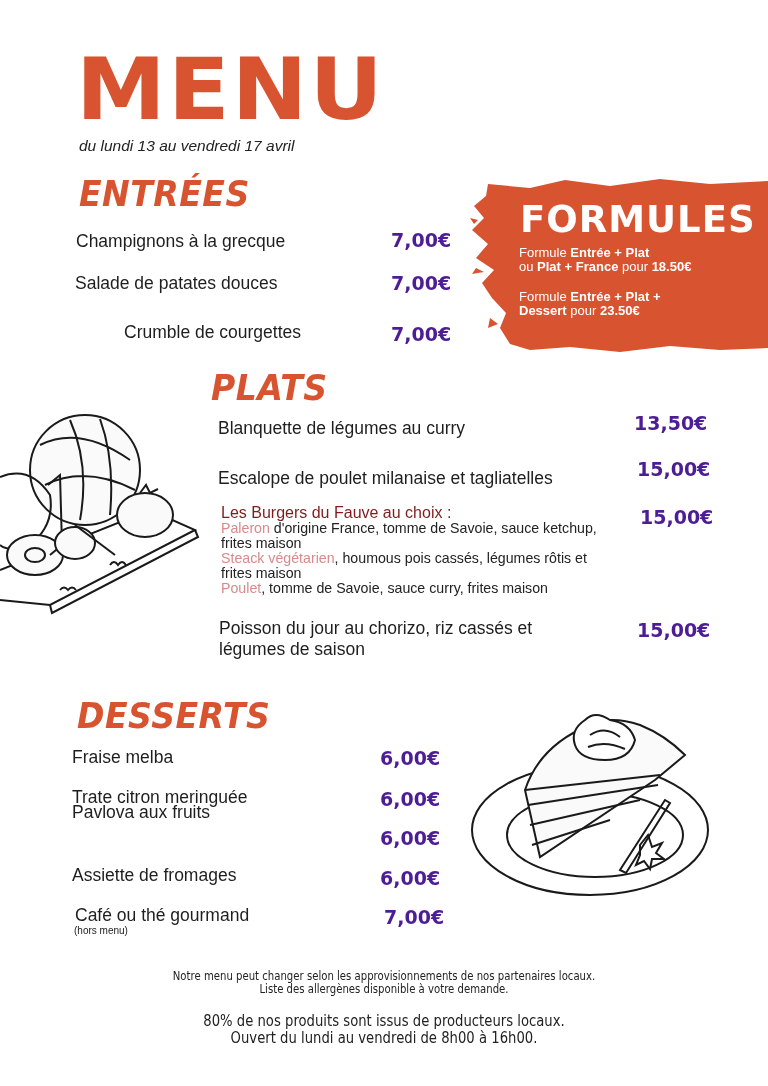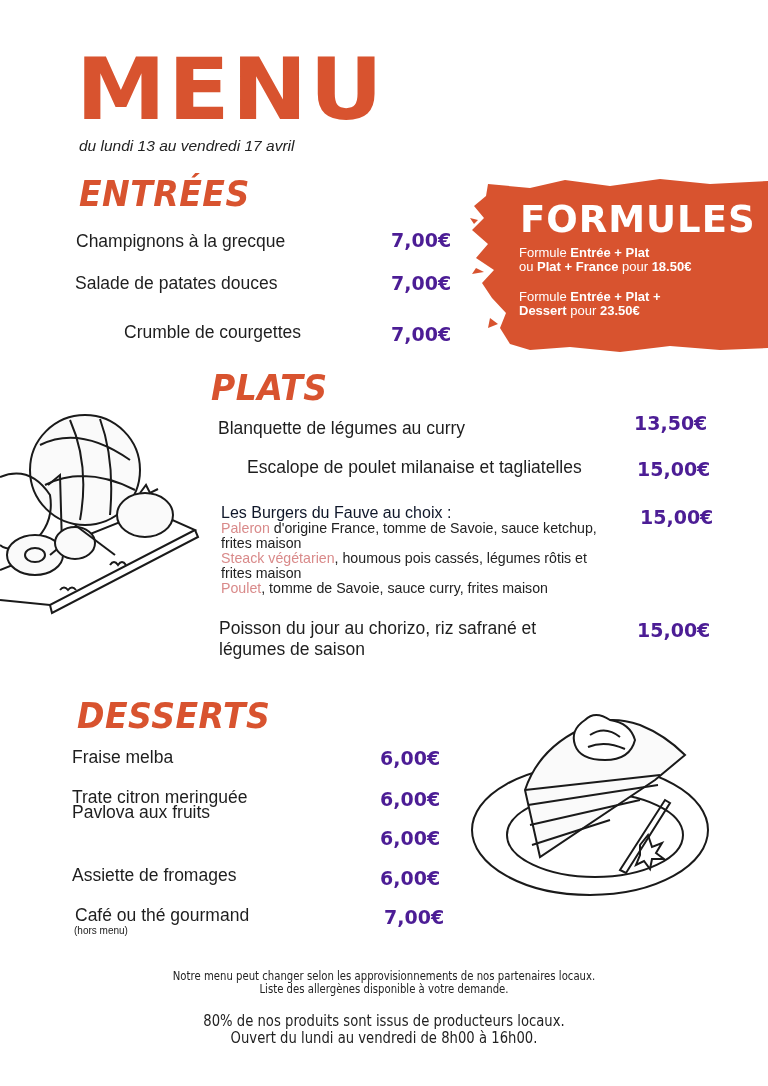--- a/index.html
+++ b/index.html
@@ -4,21 +4,21 @@
 <style>
   html, body { margin: 0; padding: 0; background: #ffffff; }
   body { width: 768px; height: 1086px; position: relative; overflow: hidden; font-family: "Liberation Sans", "DejaVu Sans", sans-serif; color: #1e1e1e; }
   .abs { position: absolute; }
   .title { left: 76px; top: 46px; font-family: "DejaVu Sans", sans-serif; font-weight: 900; font-size: 86px; letter-spacing: 2px; color: #d8532f; line-height: 1; transform: scaleX(1.05); transform-origin: left top; }
   .dates { left: 79px; top: 137px; font-style: italic; font-size: 15.5px; color: #222; }
   .section-head { font-family: "DejaVu Sans", sans-serif; font-weight: 900; color: #d8532f; font-style: italic; letter-spacing: 0.5px; line-height: 1; transform: scaleX(0.92); transform-origin: left top; }
   .item { font-size: 17.5px; color: #1e1e1e; line-height: 1.2; white-space: nowrap; }
   .price { font-family: "DejaVu Sans", sans-serif; font-weight: bold; font-size: 19px; color: #4c1d95; white-space: nowrap; }
   .burger { left: 221px; top: 505px; width: 390px; font-size: 14.2px; line-height: 15px; color: #222; }
-  .burger .head { font-size: 16px; line-height: 16px; color: #0f172a; }
+  .burger .head { font-size: 16px; line-height: 16px; color: #7f1d1d; }
   .hl { color: #d98a8a; }
   .formules-box { left: 470px; top: 178px; width: 298px; height: 174px; }
   .formules-title { left: 520px; top: 198px; font-family: "DejaVu Sans", sans-serif; font-weight: 900; font-size: 37px; color: #ffffff; letter-spacing: 1px; }
   .formules-text { color: #ffffff; font-size: 13px; line-height: 14px; white-space: nowrap; }
   .formules-text b { font-weight: bold; }
   .foot1 { left: 0; width: 768px; top: 970px; text-align: center; font-family: "DejaVu Sans", sans-serif; font-size: 11.5px; line-height: 13px; color: #222; transform: scaleX(0.88); }
   .foot2 { left: 0; width: 768px; top: 1013px; text-align: center; font-family: "DejaVu Sans", sans-serif; font-size: 15px; line-height: 17px; color: #222; transform: scaleX(0.88); }
   .hors { font-size: 10px; color: #222; }
 </style>
 </head>
@@ -64,33 +64,33 @@
     <ellipse cx="35" cy="150" rx="10" ry="7"></ellipse>
     <path d="M48,80 L60,70 L62,140 L50,150"></path>
     <ellipse cx="75" cy="138" rx="20" ry="16" fill="#fafafa"></ellipse>
     <path d="M75,120 L115,150"></path>
     <path d="M110,160 q4,-6 8,0 q4,-6 8,0 M60,185 q4,-5 8,0 q4,-5 8,0"></path>
   </g>
 </svg>
 
 <div class="abs item" style="left:218px; top:418px;">Blanquette de légumes au curry</div>
 <div class="abs price" style="left:634px; top:412px;">13,50€</div>
-<div class="abs item" style="left:218px; top:457px;margin-left:29px;">Escalope de poulet milanaise et tagliatelles</div>
+<div class="abs item" style="left:218px; top:468px;">Escalope de poulet milanaise et tagliatelles</div>
 <div class="abs price" style="left:637px; top:458px;">15,00€</div>
 
 <div class="abs burger">
   <div class="head">Les Burgers du Fauve au choix :</div>
   <div><span class="hl">Paleron</span><span> d'origine France, tomme de Savoie, sauce ketchup, frites maison</span></div>
   <div><span class="hl">Steack végétarien</span><span>, houmous pois cassés, légumes rôtis et frites maison</span></div>
   <div><span class="hl">Poulet</span><span>, tomme de Savoie, sauce curry, frites maison</span></div>
 </div>
 <div class="abs price" style="left:640px; top:506px;">15,00€</div>
 
 <div class="abs item" style="left:219px; top:618px; line-height:21px;">
-  <div>Poisson du jour au chorizo, riz safrané et</div>
+  <div>Poisson du jour au chorizo, riz cassés et</div>
   <div>légumes de saison</div>
 </div>
 <div class="abs price" style="left:637px; top:619px;">15,00€</div>
 
 <div class="abs section-head" style="left:77px; top:698px; font-size:36px;">DESSERTS</div>
 <div class="abs item" style="left:72px; top:747px;">Fraise melba</div>
 <div class="abs price" style="left:380px; top:747px;">6,00€</div>
 <div class="abs item" style="left:72px; top:787px;">Trate citron meringuée</div>
 <div class="abs price" style="left:380px; top:788px;">6,00€</div>
 <div class="abs item" style="left:72px; top:802px;">Pavlova aux fruits</div>

